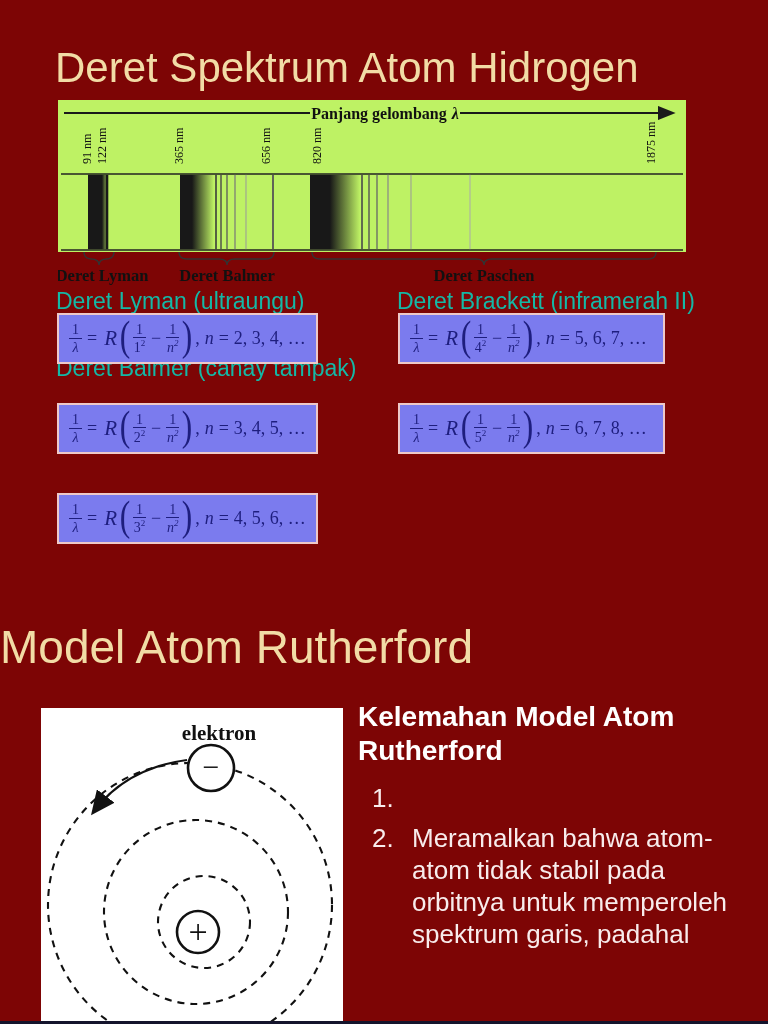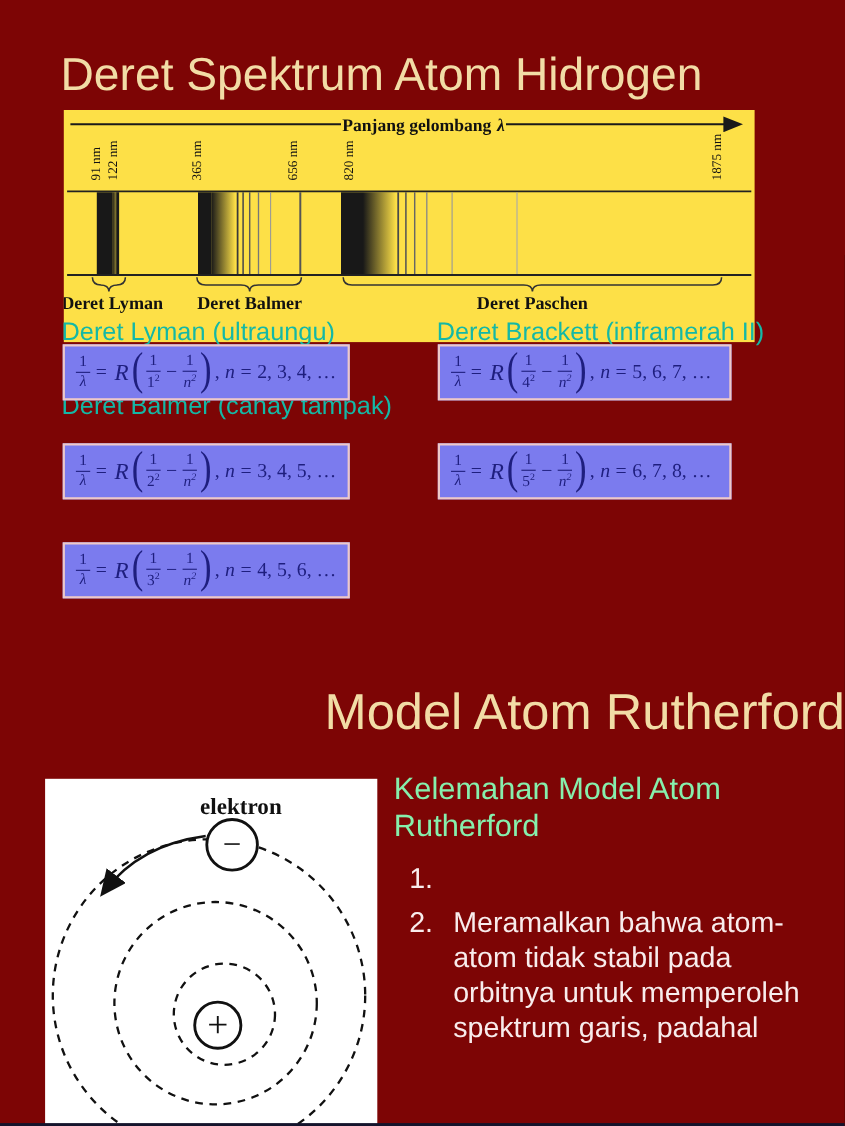--- a/index.html
+++ b/index.html
@@ -1,39 +1,39 @@
 <!DOCTYPE html>
 <html><head>
 <meta charset="utf-8">
 <style>
   html,body{margin:0;padding:0;background:#4a0404;}
   .page{position:relative;width:768px;height:1024px;background:#7d0505;overflow:hidden;
         font-family:"Liberation Sans",sans-serif;}
   
   .s1-title{position:absolute;left:55px;top:44px;font-size:42px;color:#f2dca6;white-space:nowrap;}
-  .spectrum{position:absolute;left:58px;top:100px;width:628px;height:211px;background:#fde047;}
+  .spectrum{position:absolute;left:58px;top:100px;width:628px;height:152px;background:#bef264;}
   .slabel{position:absolute;color:#14b8a6;font-size:23px;white-space:nowrap;}
   .fbox{position:absolute;height:51px;background:#7b7bee;border:2px solid #eec9c9;box-sizing:border-box;
         display:flex;align-items:center;color:#1e1e7e;font-family:"Liberation Serif",serif;
         padding-left:8px;overflow:hidden;}
   .frac{display:inline-flex;flex-direction:column;align-items:center;font-size:14px;line-height:1.1;margin:0 2px;}
   .fnum{padding:0 3px;border-bottom:1.5px solid #1e1e7e;}
   .fden{padding-top:1px;}
   .it{font-style:italic;}
   .rv{font-size:21px;font-style:italic;margin:0 2px 0 4px;}
   .op{font-size:18px;margin:0 3px;}
   .paren{font-size:42px;line-height:1;transform:scaleX(.75);margin:0 -1px;padding-bottom:5px;font-weight:400;}
   .sx{font-size:9px;}
   .tail{font-size:18px;margin-left:2px;display:inline-flex;align-items:baseline;}
   .tsp{margin-left:5px;}
   
-  .s2-title{position:absolute;left:0;width:768px;top:620px;text-align:right;font-size:46px;color:#f2dca6;}
+  .s2-title{position:absolute;left:0;width:768px;top:620px;text-align:left;font-size:46px;color:#f2dca6;}
   .atom{position:absolute;left:41px;top:708px;width:302px;height:316px;background:#ffffff;}
   .col2{position:absolute;left:358px;top:700px;width:410px;color:#f8ecec;}
-  .col2 h3{margin:0;font-size:28px;line-height:34px;font-weight:normal;color:#86efac;white-space:pre-line;}
+  .col2 h3{margin:0;font-size:28px;line-height:34px;font-weight:bold;color:#ffffff;white-space:pre-line;}
   .wlist{margin-top:14px;}
   .witem{display:flex;font-size:26px;line-height:32px;margin-bottom:8px;}
   .wnum{width:40px;margin-left:14px;flex:none;}
   .wtext{white-space:pre-line;flex:1;}
   .bottom-bar{position:absolute;left:0;bottom:0;width:768px;height:3px;background:#14142c;}
   
   .sv-serif{font-family:"Liberation Serif","DejaVu Serif",serif;}
 </style>
 </head>
 <body>

